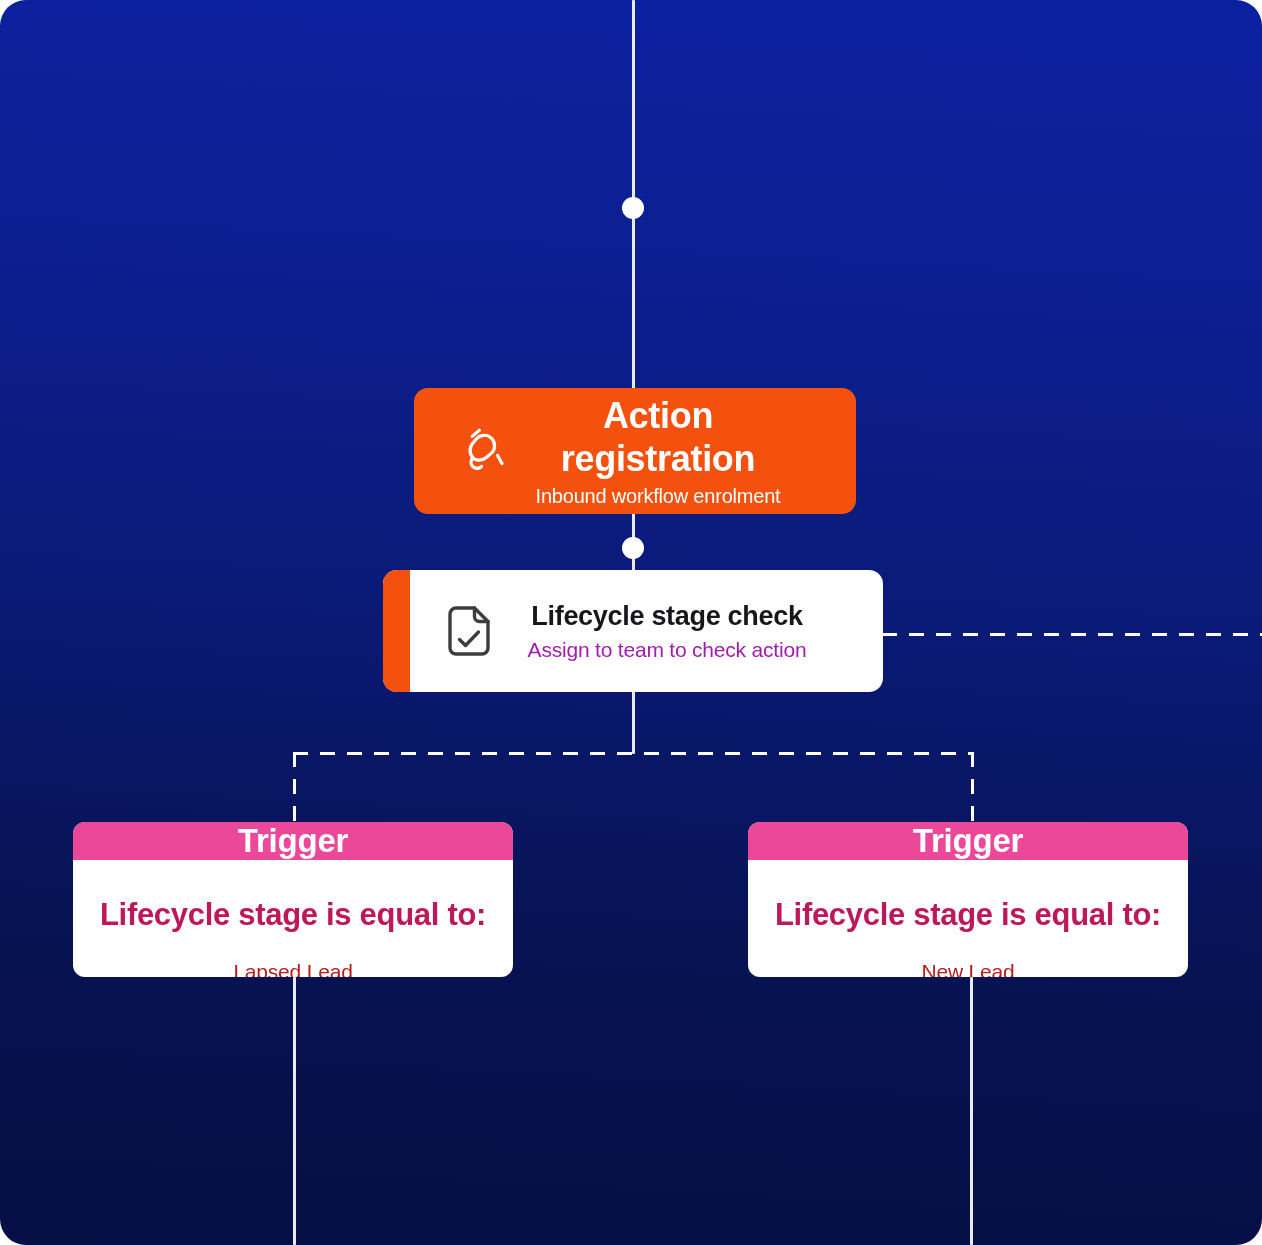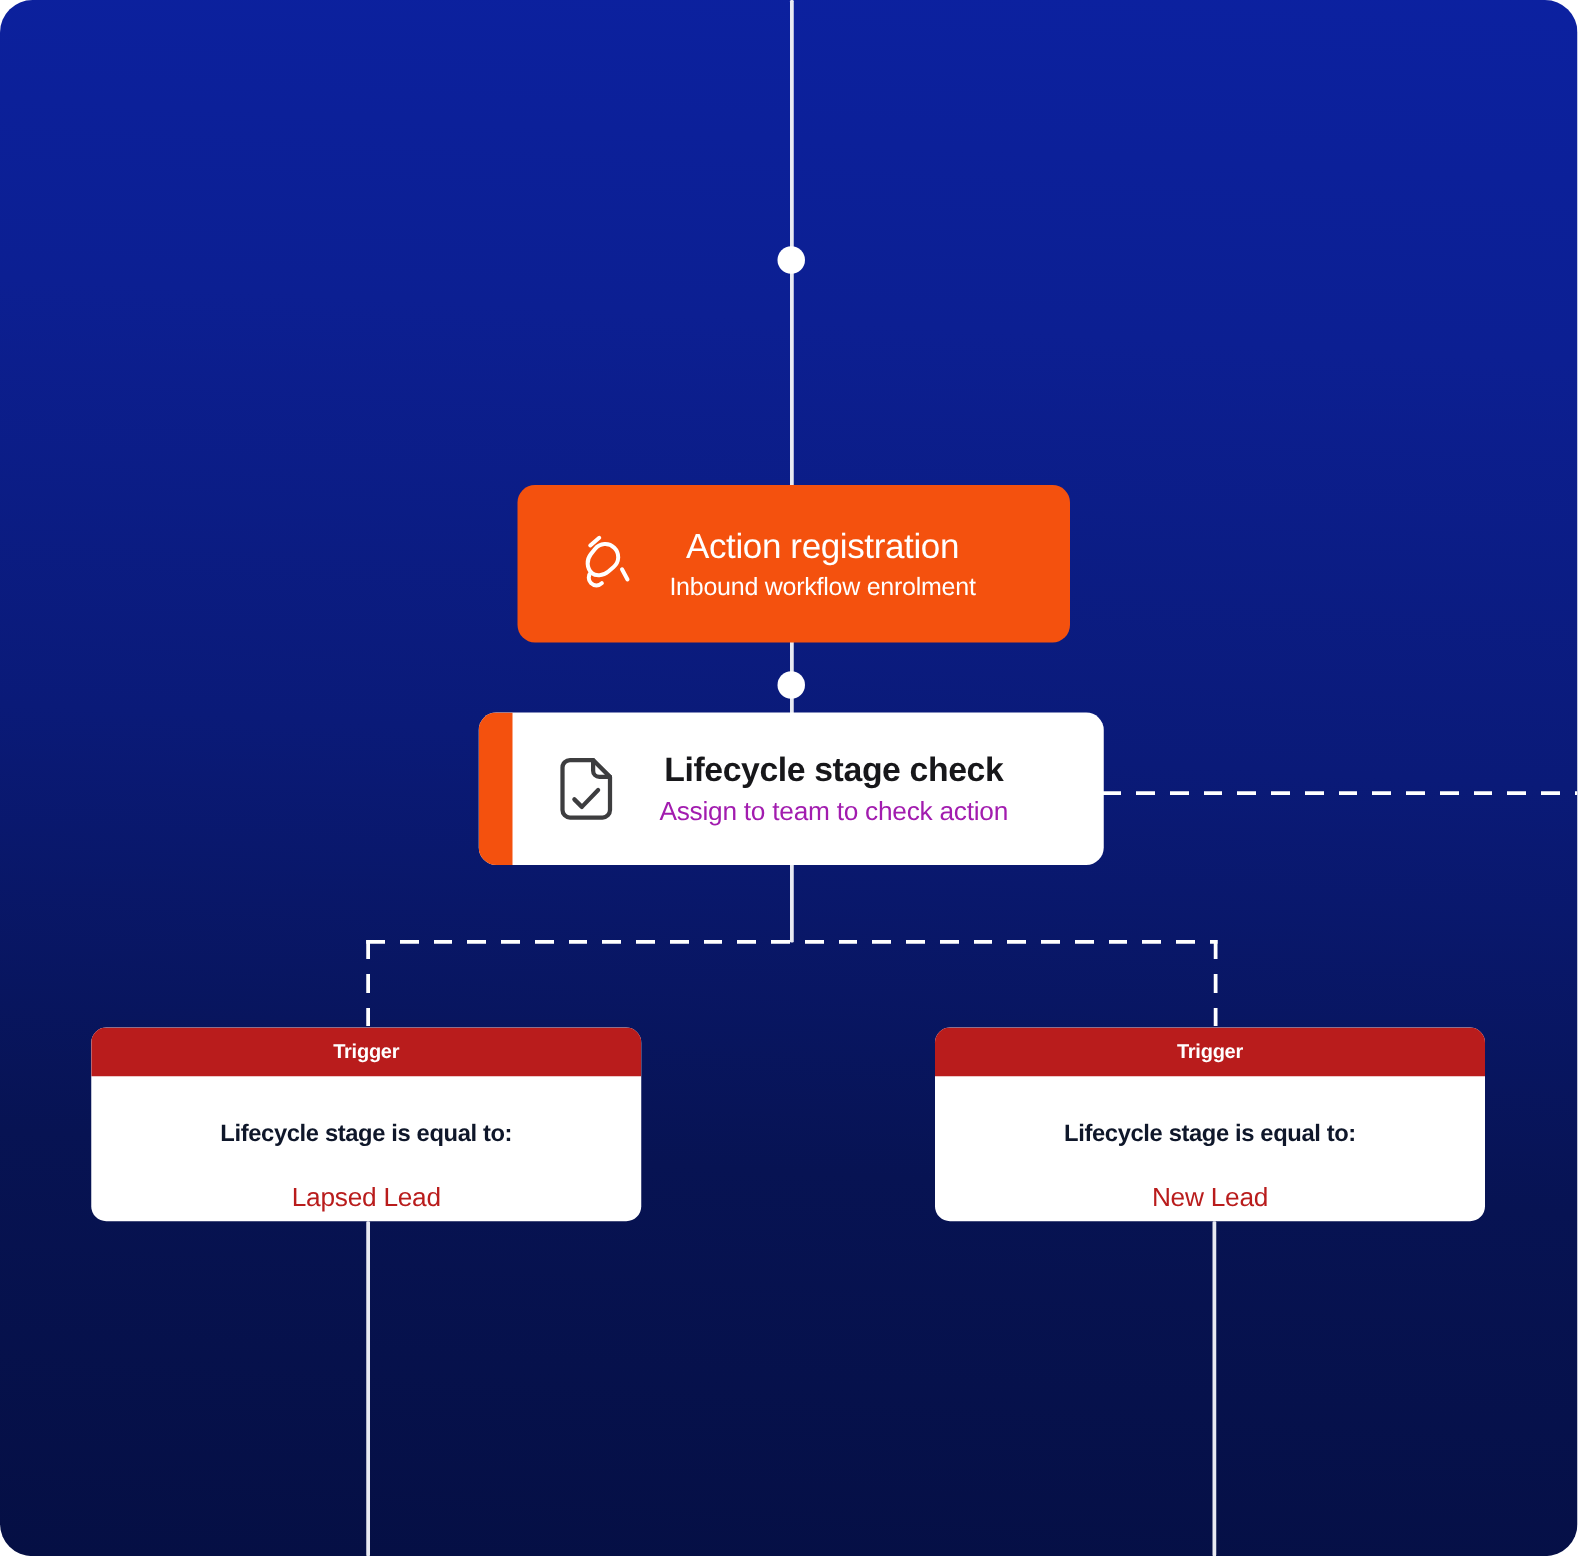--- a/index.html
+++ b/index.html
@@ -80,22 +80,22 @@
     align-items: center;
     justify-content: center;
   }
   .node-action .texts {
     flex: 1;
     text-align: center;
     padding-right: 54px;
   }
   .node-action .title {
     color: #ffffff;
-    font-size: 28px;
-    font-weight: normal;
+    font-size: 36px;
+    font-weight: bold;
     letter-spacing: -0.3px;
     line-height: 1.2;
   }
   .node-action .subtitle {
     color: #ffffff;
     font-size: 20px;
     font-weight: 500;
     letter-spacing: -0.2px;
     margin-top: 4px;
     line-height: 1.2;
@@ -158,40 +158,40 @@
     height: 155px;
     background: #ffffff;
     border-radius: 12px;
     overflow: hidden;
     box-sizing: border-box;
     display: flex;
     flex-direction: column;
   }
   .trigger .head {
     height: 48px;
-    background: #b91c1c;
+    background: #ec4899;
     color: #ffffff;
-    font-size: 16px;
+    font-size: 33px;
     font-weight: bold;
     letter-spacing: -0.2px;
     display: flex;
     align-items: center;
     justify-content: center;
   }
   .trigger .body {
     flex: 1;
     display: flex;
     flex-direction: column;
     align-items: center;
     justify-content: center;
     padding-bottom: 6px;
   }
   .trigger .cond {
-    color: #0f172a;
-    font-size: 19px;
+    color: #be185d;
+    font-size: 31px;
     font-weight: bold;
     letter-spacing: -0.3px;
     line-height: 1.2;
     margin-top: 36px;
   }
   .trigger .val {
     color: #b91c1c;
     font-size: 21px;
     font-weight: 500;
     letter-spacing: -0.2px;

